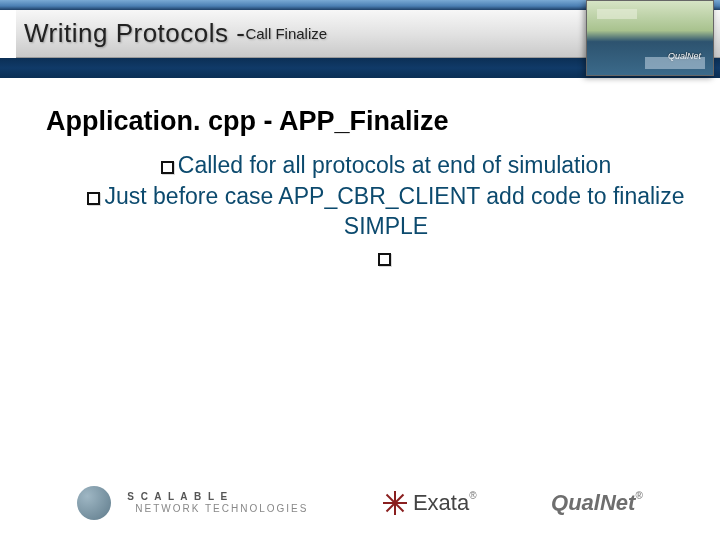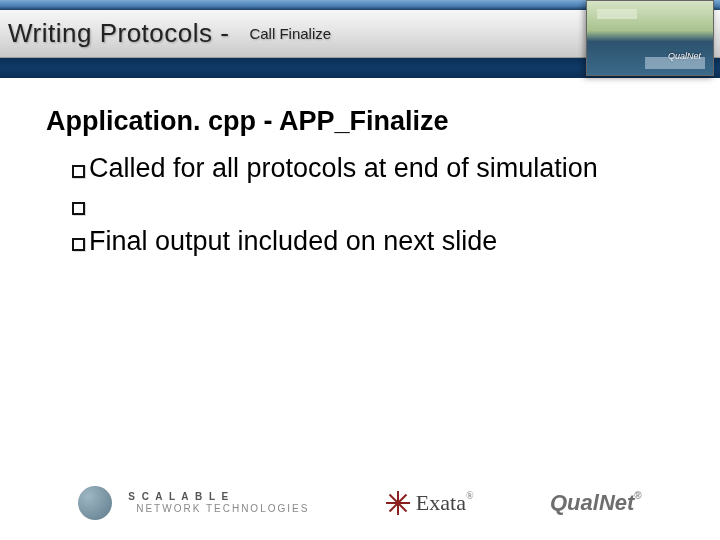--- a/index.html
+++ b/index.html
@@ -15,37 +15,37 @@
     height: 78px;
     background: #fff;
   }
   .header-gradient {
     position: absolute;
     top: 0; left: 0; right: 0; height: 10px;
     background: linear-gradient(180deg, #7aaad4 0%, #4b7fb3 60%, #1e3f66 100%);
   }
   .title-bar {
     position: absolute;
-    top: 10px; left: 0; right: 0; height: 48px;
+    top: 10px; left: 16px; right: 0; height: 48px;
     display: flex; align-items: center;
     padding-left: 8px;
     background: linear-gradient(180deg, #f7f7f7 0%, #e2e2e2 50%, #c9c9c9 100%);
     border-bottom: 1px solid #9a9a9a;
   }
   .title-main {
     font-size: 26px;
     color: #222;
     text-shadow: 1px 1px 2px rgba(0,0,0,.25);
     font-weight: 400;
     letter-spacing: .5px;
   }
   .title-sub {
     font-size: 15px;
     color: #222;
-    margin-left: 20px;
+    margin-left: 0;
     text-shadow: 1px 1px 2px rgba(0,0,0,.2);
   }
   .blue-strip {
     position: absolute;
     left: 0; right: 0; top: 58px; height: 20px;
     background: linear-gradient(180deg, #0b2f55 0%, #103a68 50%, #0b2f55 100%);
   }
   .corner-thumb {
     position: absolute; top: 0; right: 6px;
     width: 128px; height: 76px;
@@ -76,25 +76,26 @@
     font-size: 27px;
     font-weight: bold;
     color: #000;
     margin-bottom: 14px;
   }
   ul.bullets {
     list-style: none;
     padding-left: 26px;
   }
   ul.bullets li {
-    font-size: 27px;
+    font-size: 23px;
     line-height: 1.28;
-    color: #000000;
+    color: #0c4a6e;
     margin-bottom: 2px;
     position: relative;
+    text-align: center;
   }
   .bullet-box {
     display:inline-block;
     width:13px; height:13px;
     border:2px solid #111;
     margin-right:4px;
     vertical-align: -1px;
     box-shadow: 1px 1px 0 rgba(0,0,0,.15);
   }
 
@@ -125,21 +126,21 @@
 
   .logo-exata { display:flex; align-items:center; gap:4px;}
   .logo-exata .burst {
     width:26px; height:26px; position:relative;
   }
   .logo-exata .burst span {
     position:absolute; left:50%; top:50%;
     width:12px; height:2px; background:#8a1f1f;
     transform-origin: left center;
   }
-  .logo-exata .name { font-size:22px; color:#444; font-family: Liberation Serif, serif;}
+  .logo-exata .name { font-size:22px; color:#444; font-family: Liberation Sans, sans-serif;}
   .logo-exata .tm { font-size:10px; vertical-align: top; color:#777;}
 
   .logo-qualnet .name {
     font-size:22px; font-style:italic; font-weight:bold;
     color:#6e6e6e;
   }
   .logo-qualnet .r { font-size:10px; vertical-align: top; color:#888; font-style:normal;}
 </style>
 </head>
 <body>
@@ -153,22 +154,22 @@
   <div class="blue-strip"></div>
   <div class="corner-thumb">
     <span class="corner-label">QualNet</span>
   </div>
 </div>
 
 <div class="content">
   <div class="heading">Application. cpp - APP_Finalize</div>
   <ul class="bullets">
     <li><span class="bullet-box"></span><span>Called for all protocols at end of simulation</span></li>
+    <li><span class="bullet-box"></span><span>Just before case APP_CBR_CLIENT add code to finalize SIMPLE</span></li>
     <li><span class="bullet-box"></span></li>
-    <li><span class="bullet-box"></span><span>Final output included on next slide</span></li>
   </ul>
 </div>
 
 <div class="footer-logos">
   <div class="logo logo-scalable">
     <div class="globe"></div>
     <div class="txt">
       <div class="l1">S C A L A B L E</div>
       <div class="l2">NETWORK TECHNOLOGIES</div>
     </div>

